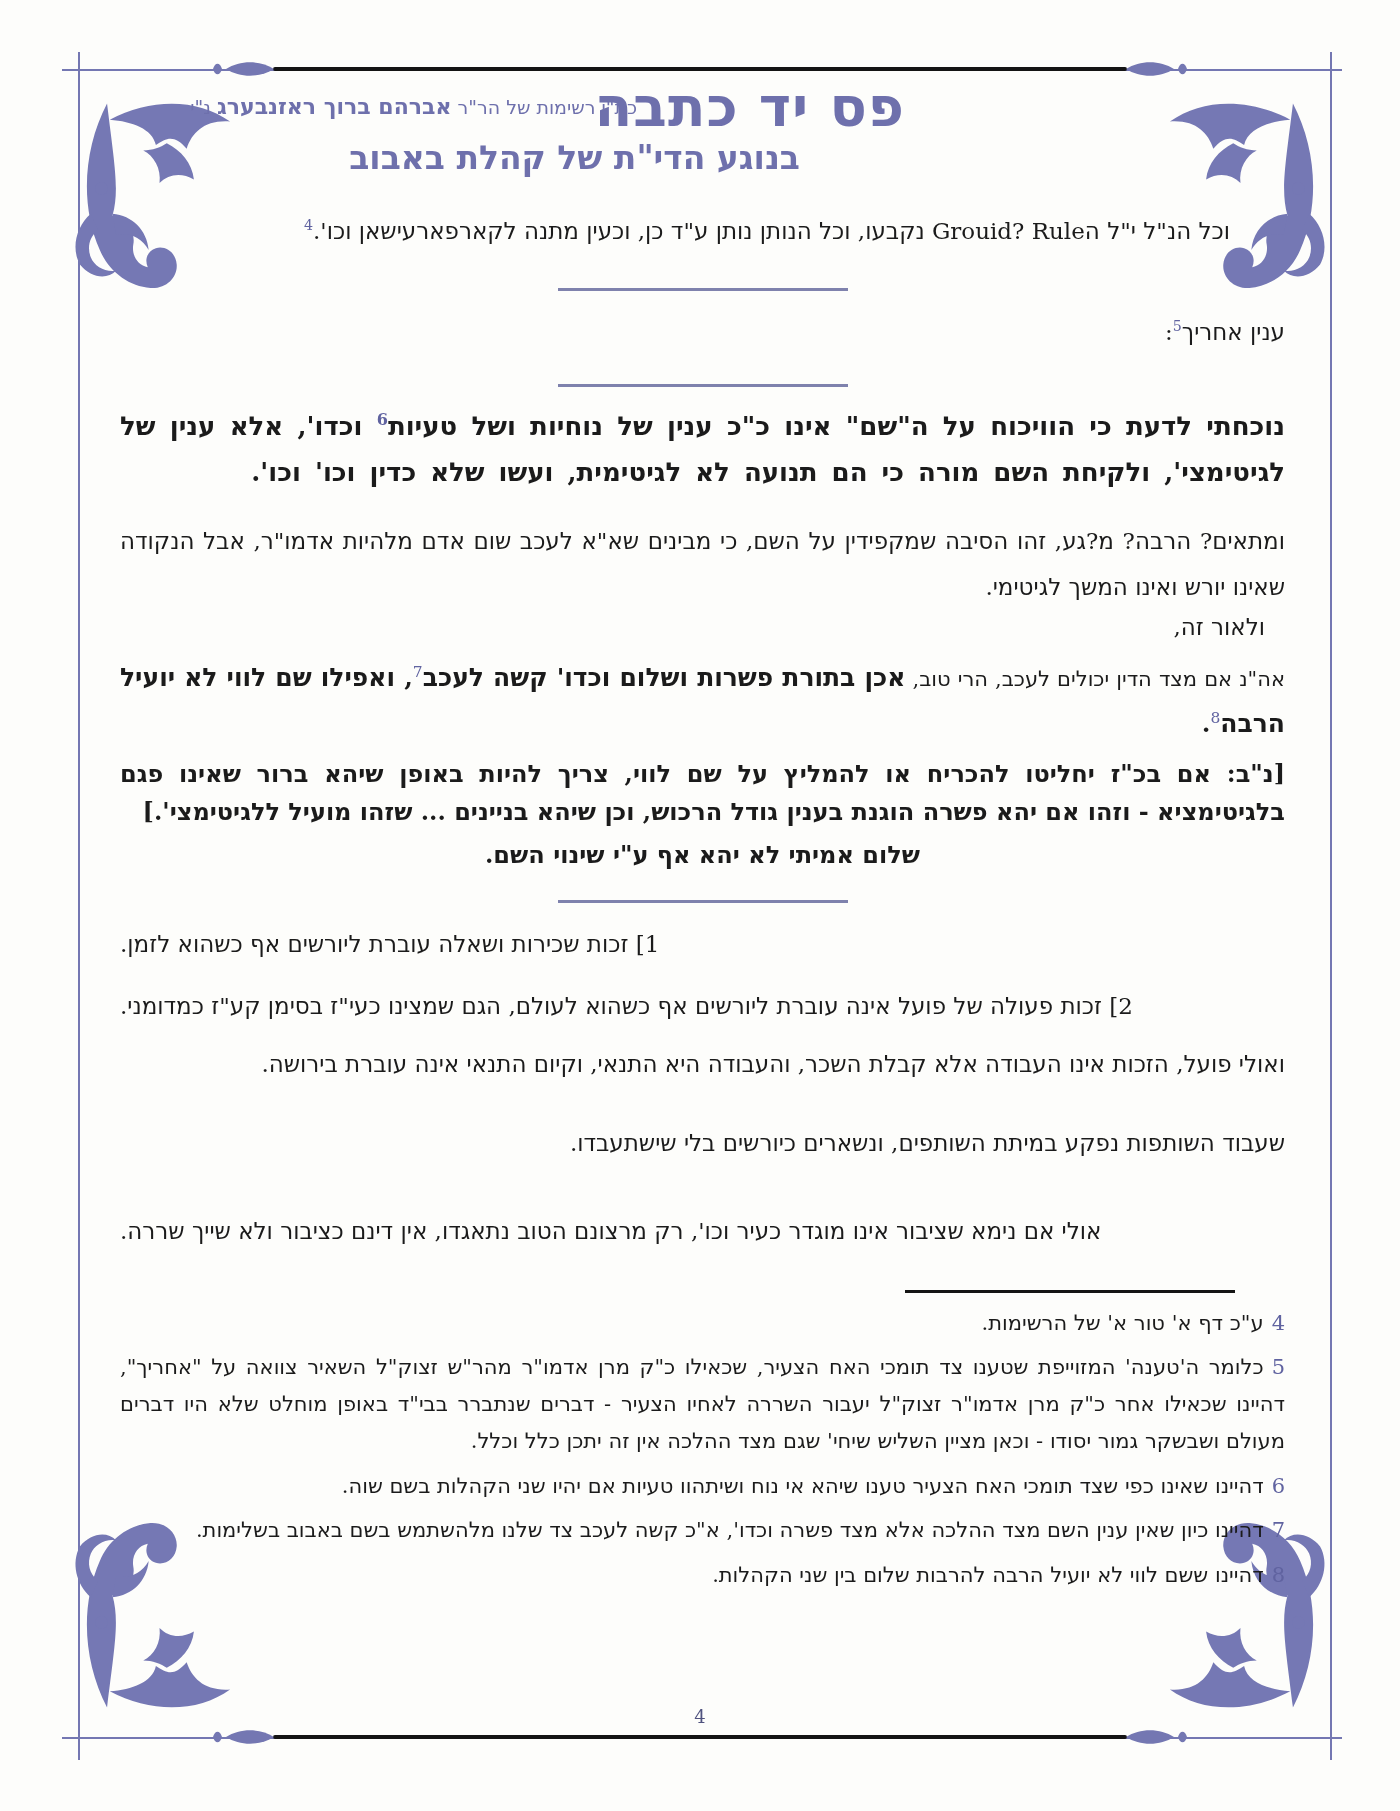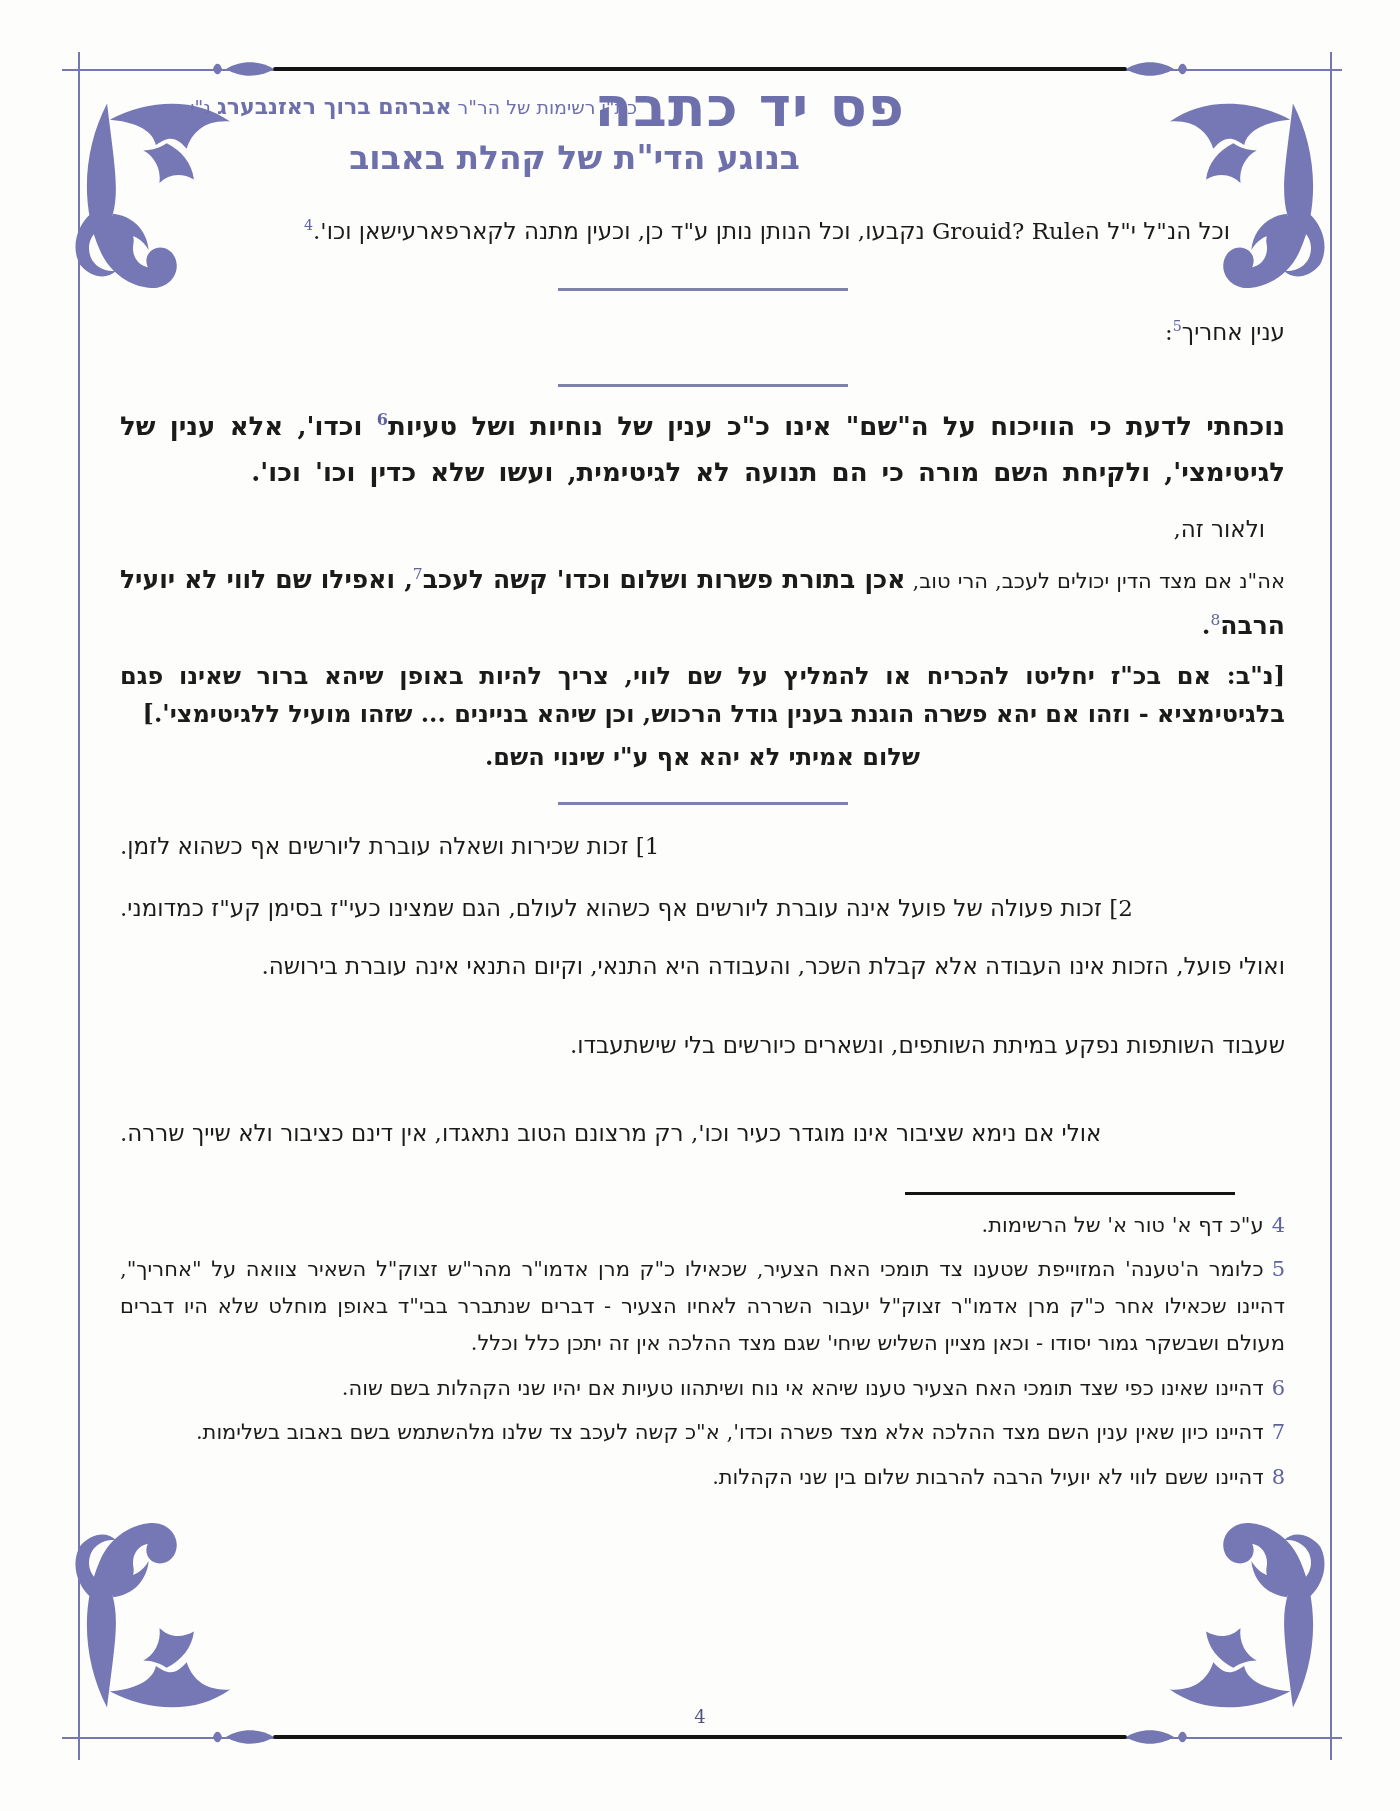--- a/index.html
+++ b/index.html
@@ -33,21 +33,21 @@
   .hdr-line b{font-size:22px;}
   .hdr-sub{position:absolute;right:485px;top:58px;font-family:"DejaVu Sans",sans-serif;
            font-weight:bold;font-size:33px;color:#6e70ac;white-space:nowrap;}
 
   .p{font-size:23px;line-height:2.0;margin:22px 0 0;text-align:justify;}
   .p1{margin-top:24px;padding-right:55px;text-align:right;}
   .sep{border:0;border-top:3px solid #7f82ad;width:290px;margin:34px auto 0;}
   .inyan{margin-top:24px;line-height:1.5;text-align:right;}
   .b-center{font-weight:bold;font-size:25px;line-height:1.6;text-align:center;margin:12px 0 0;}
   .nochachti{font-weight:bold;font-size:26px;line-height:1.8;word-spacing:5px;margin-top:16px;}
-  .uleor{margin-top:16px;line-height:1.5;text-align:right;padding-right:20px;}
+  .uleor{margin-top:0;line-height:1.5;text-align:right;padding-right:20px;}
   .ahn{margin-top:10px;font-size:25px;line-height:1.85;}
   .ahn .light{font-size:21px;font-weight:normal;}
   .ahn b{font-weight:bold;}
   .nb{font-weight:bold;font-size:24px;line-height:1.6;margin-top:8px;}
   .shalom{margin-top:4px;font-size:24px;}
   .sep3{margin-top:26px;}
   .item{margin-top:18px;line-height:1.9;text-align:left;}
   .item-first{margin-top:20px;}
   .veulai{margin-top:14px;line-height:1.9;text-align:right;}
   .shibud{margin-top:36px;line-height:1.9;text-align:right;}
@@ -132,20 +132,21 @@
 
     <hr class="sep">
 
     <p class="p inyan"><span>ענין אחריך</span><sup>5</sup><span>:</span></p>
 
 
     <hr class="sep">
 
     <p class="p nochachti"><span>נוכחתי לדעת כי הוויכוח על ה"שם" אינו כ"כ ענין של נוחיות ושל טעיות</span><sup>6</sup><span> וכדו', אלא ענין של לגיטימצי', ולקיחת השם מורה כי הם תנועה לא לגיטימית, ועשו שלא כדין וכו' וכו'.</span></p>
 
+    <p class="p">ומתאים? הרבה? מ?גע, זהו הסיבה שמקפידין על השם, כי מבינים שא"א לעכב שום אדם מלהיות אדמו"ר, אבל הנקודה שאינו יורש ואינו המשך לגיטימי.</p>
 
     <p class="p uleor">ולאור זה,</p>
 
     <p class="p ahn"><span class="light">אה"נ אם מצד הדין יכולים לעכב, הרי טוב, </span><b>אכן בתורת פשרות ושלום וכדו' קשה לעכב</b><sup>7</sup><b>, ואפילו שם לווי לא יועיל הרבה</b><sup>8</sup><b>.</b></p>
 
     <p class="p nb">[נ"ב: אם בכ"ז יחליטו להכריח או להמליץ על שם לווי, צריך להיות באופן שיהא ברור שאינו פגם בלגיטימציא - וזהו אם יהא פשרה הוגנת בענין גודל הרכוש, וכן שיהא בניינים ... שזהו מועיל ללגיטימצי'.]</p>
 
     <p class="b-center shalom">שלום אמיתי לא יהא אף ע"י שינוי השם.</p>
 
     <hr class="sep sep3">

